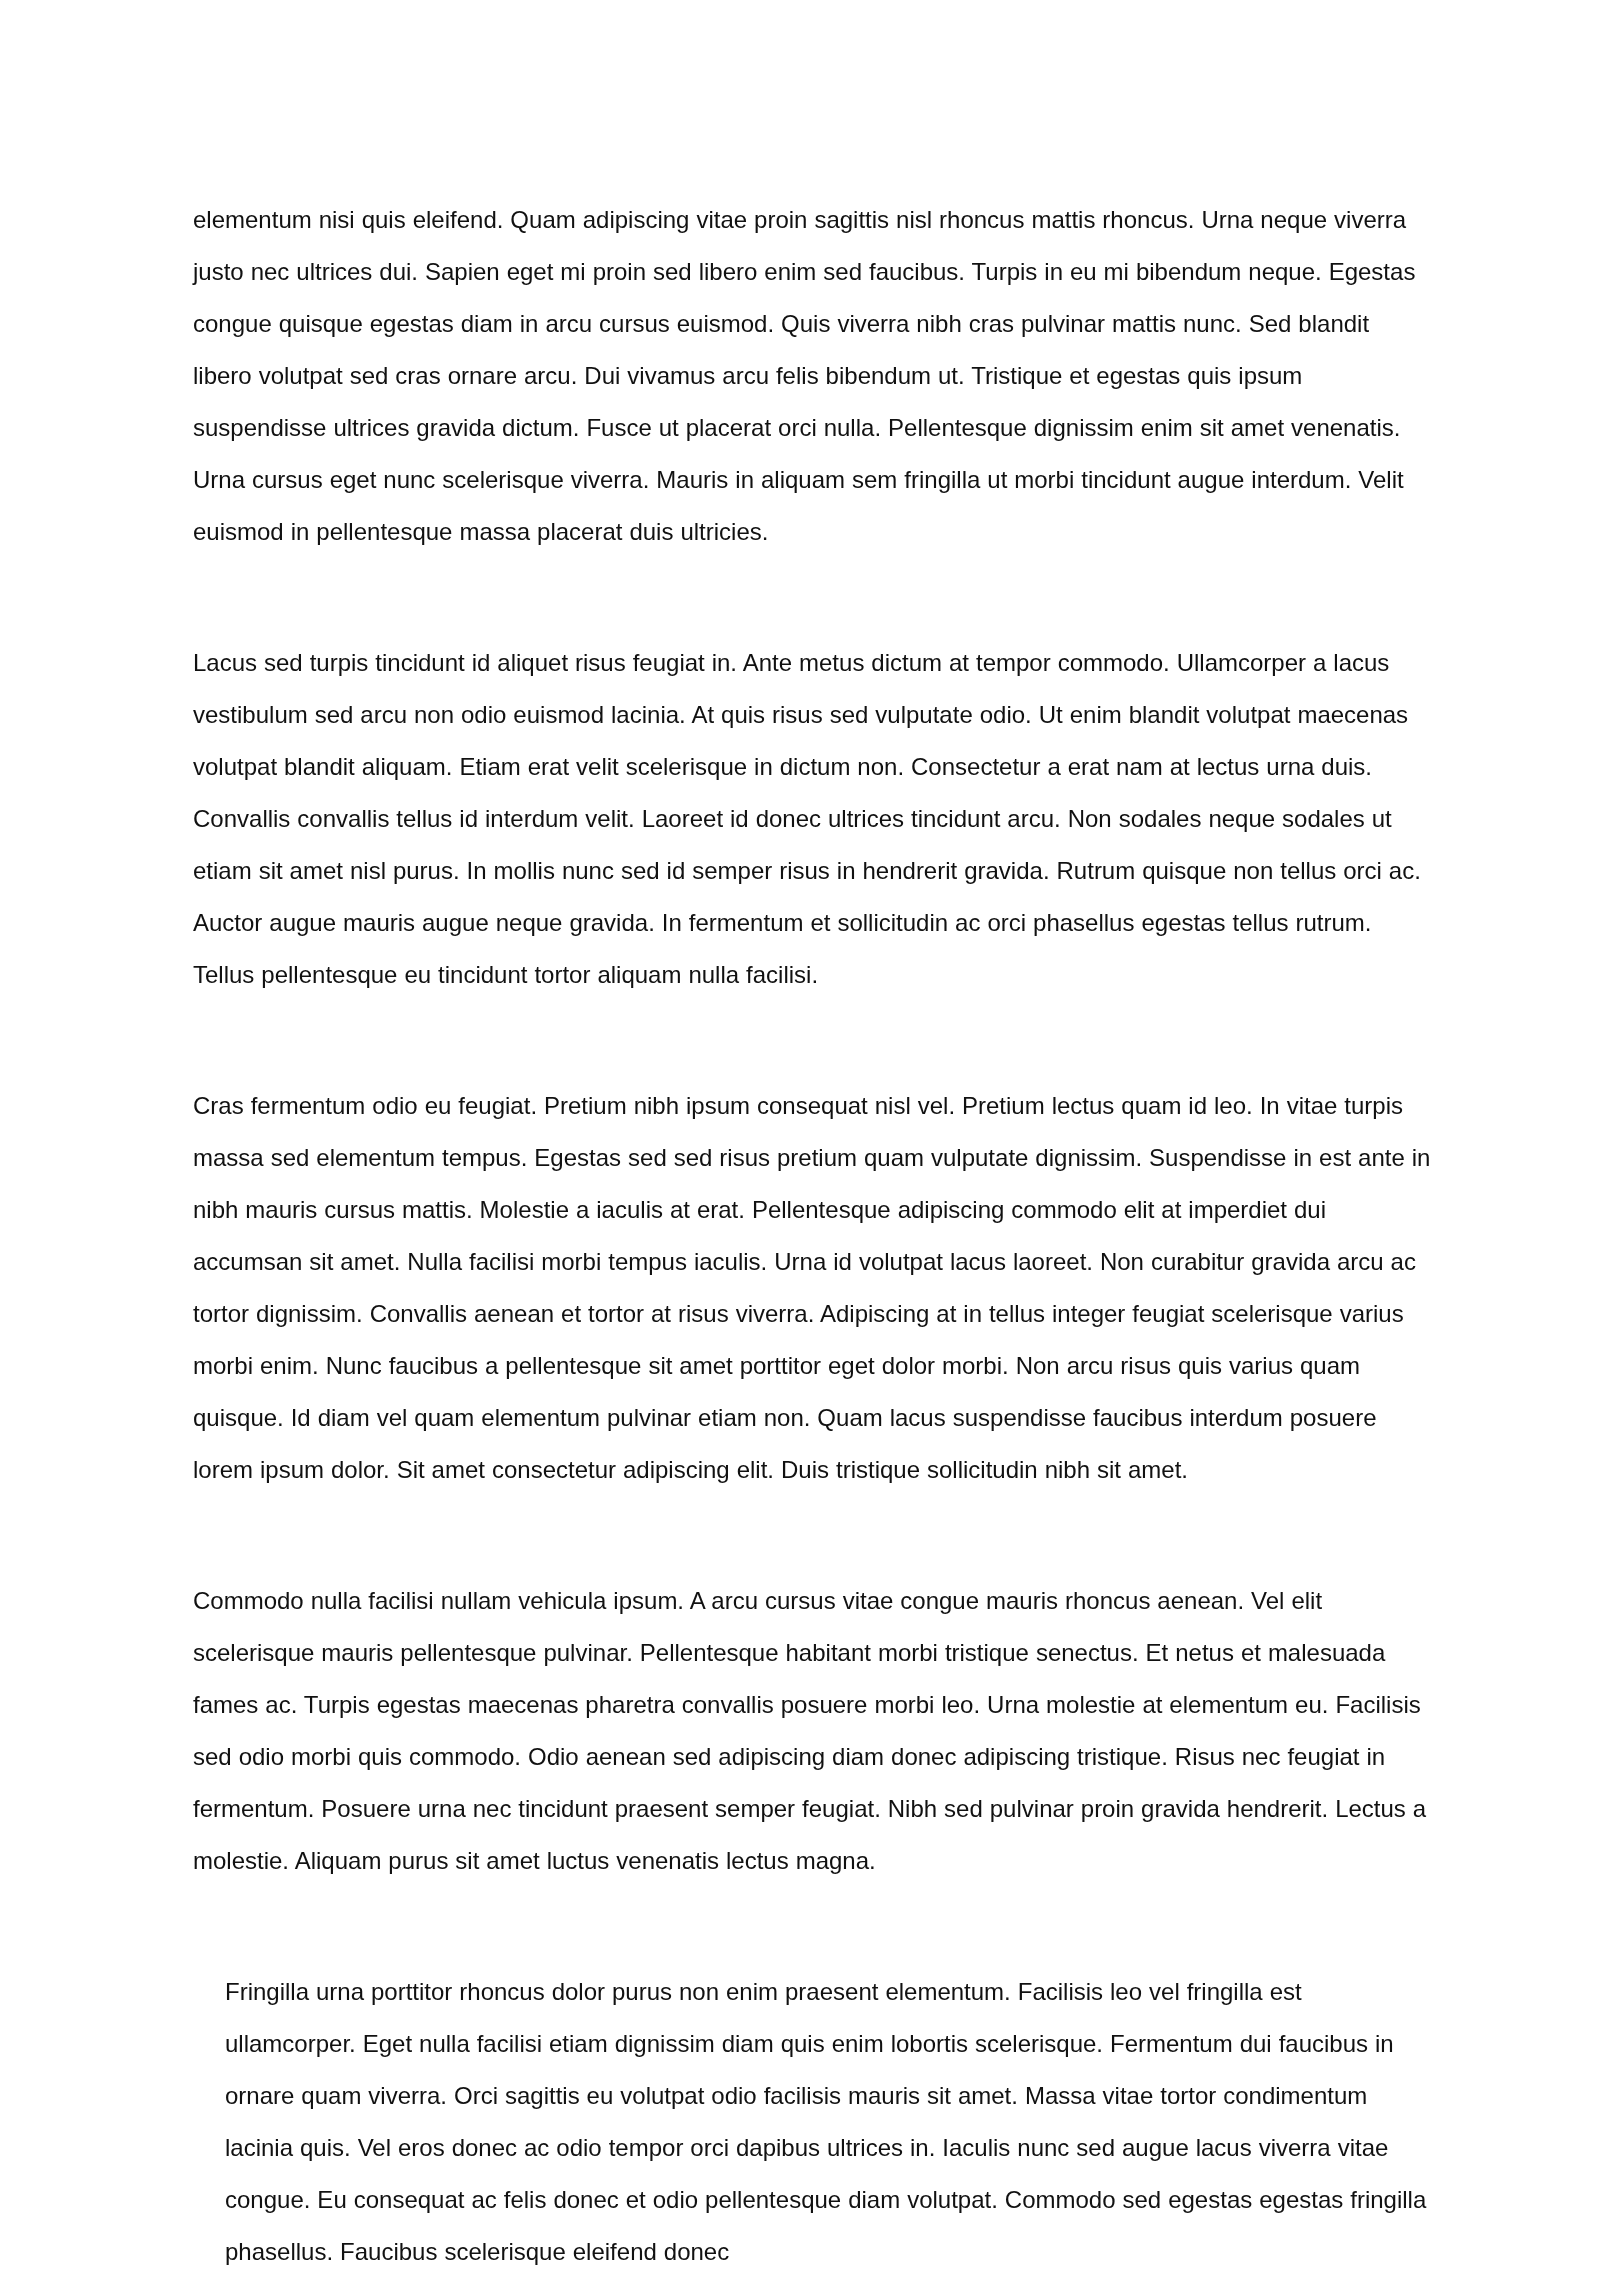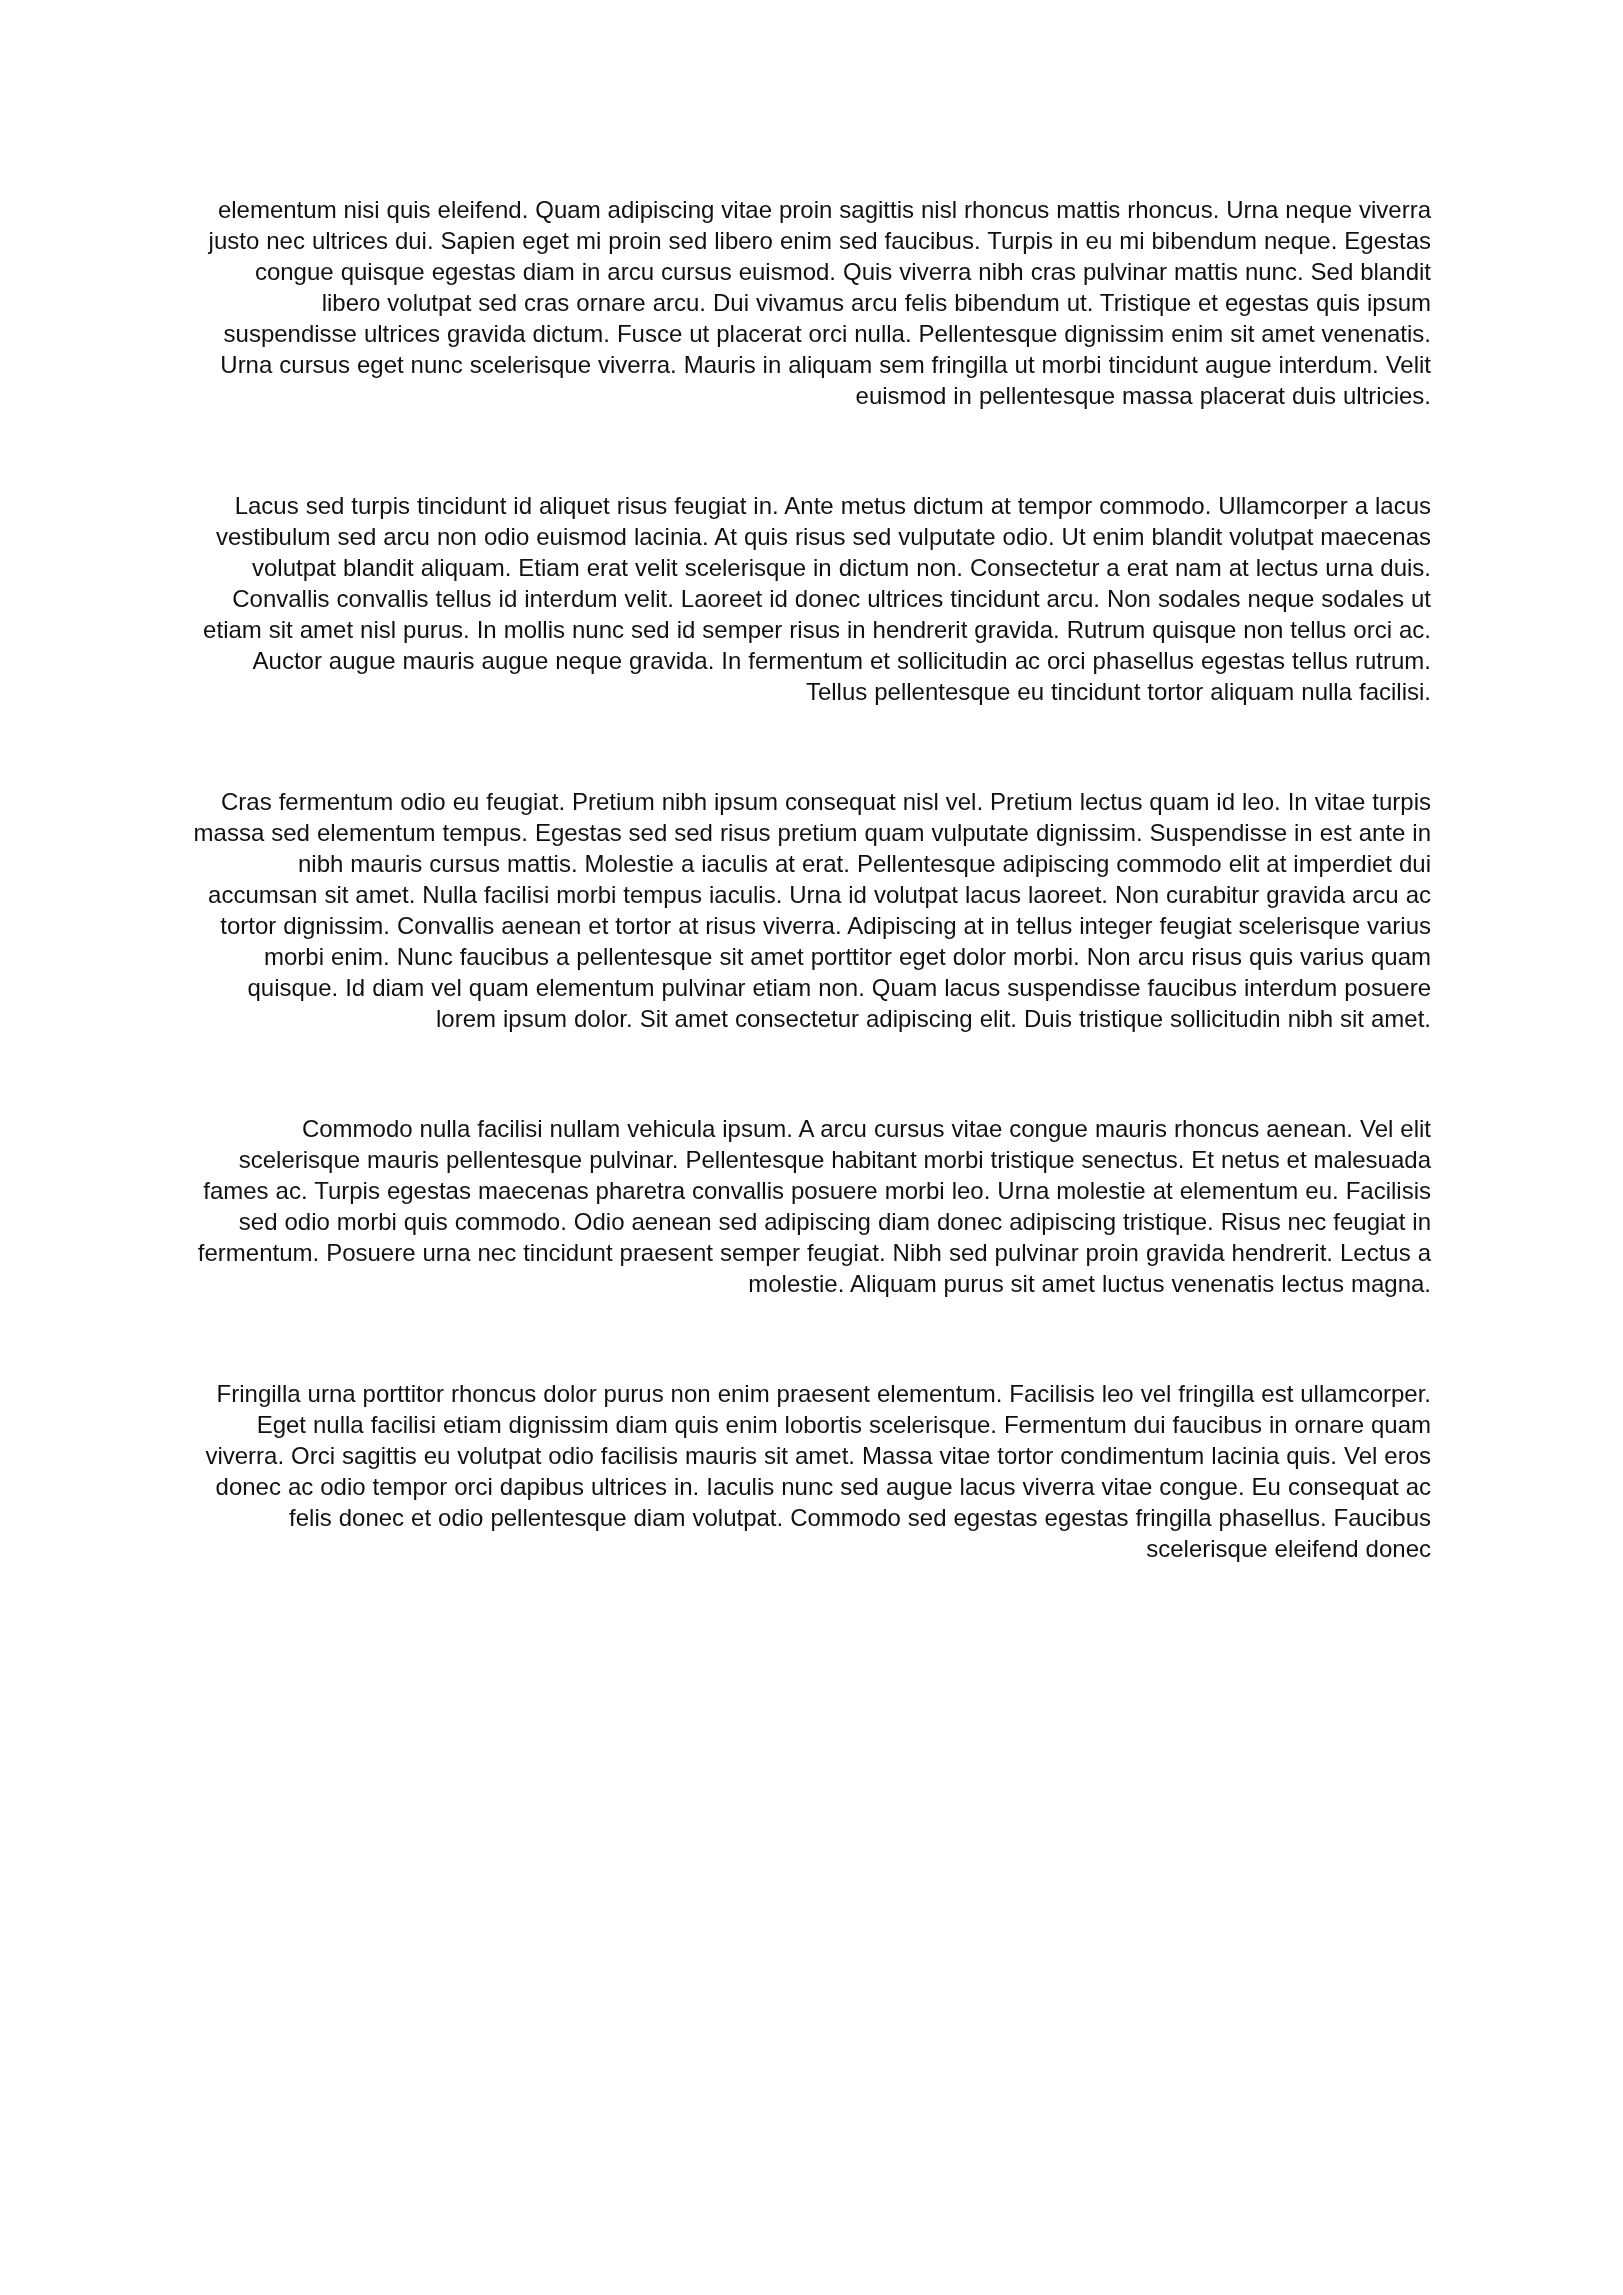--- a/index.html
+++ b/index.html
@@ -14,31 +14,32 @@
     background: var(--page-bg, #ffffff);
     overflow: hidden;
   }
   .content {
     position: absolute;
     left: 193px;
     top: 194px;
     width: 1238px;
     font-family: "Liberation Sans", "DejaVu Sans", sans-serif;
     font-size: 24px;
-    line-height: 31px;
+    line-height: 52px;
     color: var(--text-color, #111111);
-    text-align: right;
+    text-align: left;
   }
   .content p {
     margin: 0 0 79px 0;
     padding: 0;
     word-spacing: 0.3px;
   }
   .content p:last-child {
     margin-bottom: 0;
+    margin-left: 32px;
   }
 </style>
 </head>
 <body>
 
 <div class="page">
   <div class="content">
     <p>elementum nisi quis eleifend. Quam adipiscing vitae proin sagittis nisl rhoncus mattis rhoncus. Urna neque viverra justo nec ultrices dui. Sapien eget mi proin sed libero enim sed faucibus. Turpis in eu mi bibendum neque. Egestas congue quisque egestas diam in arcu cursus euismod. Quis viverra nibh cras pulvinar mattis nunc. Sed blandit libero volutpat sed cras ornare arcu. Dui vivamus arcu felis bibendum ut. Tristique et egestas quis ipsum suspendisse ultrices gravida dictum. Fusce ut placerat orci nulla. Pellentesque dignissim enim sit amet venenatis. Urna cursus eget nunc scelerisque viverra. Mauris in aliquam sem fringilla ut morbi tincidunt augue interdum. Velit euismod in pellentesque massa placerat duis ultricies.</p>
     <p>Lacus sed turpis tincidunt id aliquet risus feugiat in. Ante metus dictum at tempor commodo. Ullamcorper a lacus vestibulum sed arcu non odio euismod lacinia. At quis risus sed vulputate odio. Ut enim blandit volutpat maecenas volutpat blandit aliquam. Etiam erat velit scelerisque in dictum non. Consectetur a erat nam at lectus urna duis. Convallis convallis tellus id interdum velit. Laoreet id donec ultrices tincidunt arcu. Non sodales neque sodales ut etiam sit amet nisl purus. In mollis nunc sed id semper risus in hendrerit gravida. Rutrum quisque non tellus orci ac. Auctor augue mauris augue neque gravida. In fermentum et sollicitudin ac orci phasellus egestas tellus rutrum. Tellus pellentesque eu tincidunt tortor aliquam nulla facilisi.</p>
     <p>Cras fermentum odio eu feugiat. Pretium nibh ipsum consequat nisl vel. Pretium lectus quam id leo. In vitae turpis massa sed elementum tempus. Egestas sed sed risus pretium quam vulputate dignissim. Suspendisse in est ante in nibh mauris cursus mattis. Molestie a iaculis at erat. Pellentesque adipiscing commodo elit at imperdiet dui accumsan sit amet. Nulla facilisi morbi tempus iaculis. Urna id volutpat lacus laoreet. Non curabitur gravida arcu ac tortor dignissim. Convallis aenean et tortor at risus viverra. Adipiscing at in tellus integer feugiat scelerisque varius morbi enim. Nunc faucibus a pellentesque sit amet porttitor eget dolor morbi. Non arcu risus quis varius quam quisque. Id diam vel quam elementum pulvinar etiam non. Quam lacus suspendisse faucibus interdum posuere lorem ipsum dolor. Sit amet consectetur adipiscing elit. Duis tristique sollicitudin nibh sit amet.</p>

